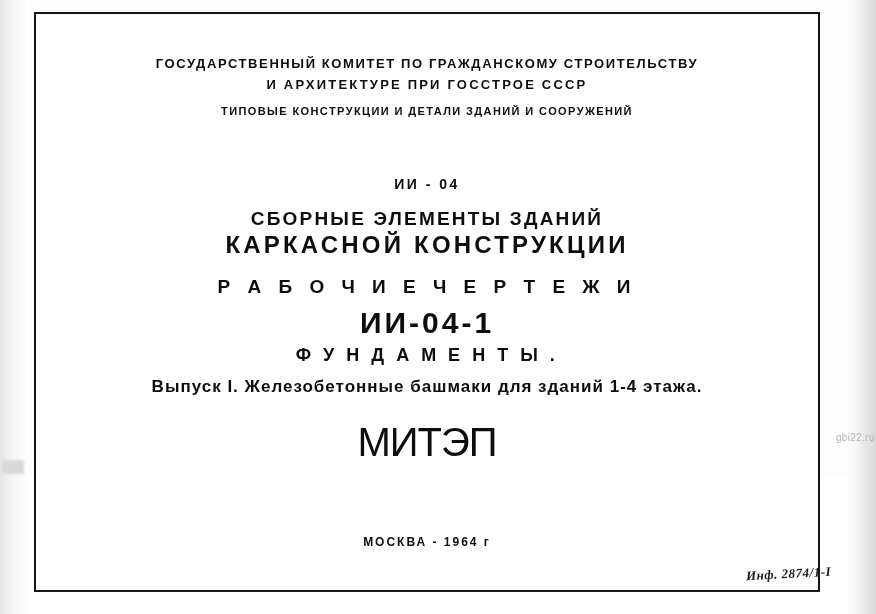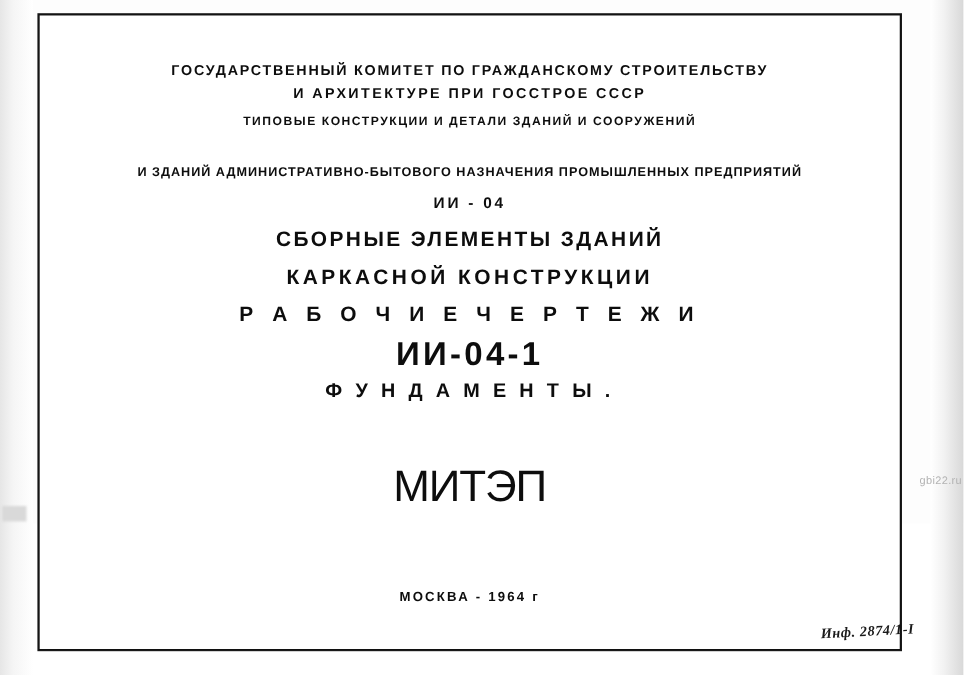--- a/index.html
+++ b/index.html
@@ -87,21 +87,21 @@
   #l-org2   { top: 77px;  font-size: 13px; letter-spacing: 2.2px; }
 
   #l-series { top: 105px; font-size: 11px; letter-spacing: 1.4px; }
 
   #l-ind1   { top: 133px; font-size: 11.5px; letter-spacing: 0.9px; }
   #l-ind2   { top: 151px; font-size: 11.5px; letter-spacing: 0.9px; }
 
   #l-code   { top: 176px; font-size: 14px; letter-spacing: 2.5px; }
 
   #l-title1 { top: 208px; font-size: 19px; letter-spacing: 2.2px; }
-  #l-title2 { top: 231px; font-size: 19px; letter-spacing: 3.2px; margin-top: 11px; }
+  #l-title2 { top: 231px; font-size: 24px; letter-spacing: 3.2px; }
 
   #l-work   { top: 276px; font-size: 19px; letter-spacing: 6px; text-align: right; }
 
   #l-mark   { top: 306px; font-size: 30px; letter-spacing: 3px; font-weight: bold; }
 
   #l-found  { top: 345px; font-size: 18px; letter-spacing: 3.5px; }
 
   #l-issue  { top: 377px; font-size: 17px; letter-spacing: 1px; }
 
   #l-city   { top: 535px; font-size: 12px; letter-spacing: 2px; font-weight: bold; }
@@ -154,33 +154,33 @@
   <div id="scan-edge-right"></div>
   <div id="corner-smudge"></div>
 
   <div id="sheet-border"></div>
 
   <div class="txt center" id="l-org1">ГОСУДАРСТВЕННЫЙ КОМИТЕТ ПО ГРАЖДАНСКОМУ СТРОИТЕЛЬСТВУ</div>
   <div class="txt center" id="l-org2">И АРХИТЕКТУРЕ ПРИ ГОССТРОЕ СССР</div>
 
   <div class="txt center" id="l-series">ТИПОВЫЕ КОНСТРУКЦИИ И ДЕТАЛИ ЗДАНИЙ И СООРУЖЕНИЙ</div>
 
-  <div class="txt center" id="l-ind2">И ЗДАНИЙ АДМИНИСТРАТИВНО-БЫТОВОГО НАЗНАЧЕНИЯ ПРОМЫШЛЕННЫХ ПРЕДПРИЯТИЙ</div>
 
   <div class="txt center" id="l-code">ИИ - 04</div>
 
   <div class="txt center" id="l-title1">СБОРНЫЕ ЭЛЕМЕНТЫ ЗДАНИЙ</div>
   <div class="txt center" id="l-title2">КАРКАСНОЙ КОНСТРУКЦИИ</div>
 
   <div class="txt center" id="l-work">Р А Б О Ч И Е   Ч Е Р Т Е Ж И</div>
 
   <div class="txt center" id="l-mark">ИИ-04-1</div>
 
   <div class="txt center" id="l-found">Ф У Н Д А М Е Н Т Ы .</div>
 
+  <div class="txt center" id="l-issue">Выпуск I. Железобетонные башмаки для зданий 1-4 этажа.</div>
 
   <div id="logo">МИТЭП</div>
 
   <div class="txt center" id="l-city">МОСКВА - 1964 г</div>
 
   <div id="stamp">Инф. 2874/1-I</div>
 
   <div id="watermark">gbi22.ru</div>
 
 </div>

